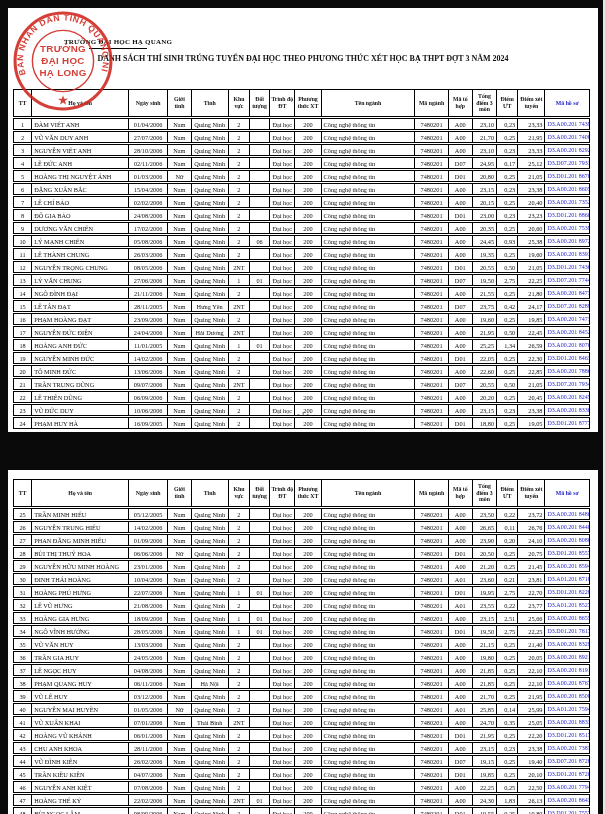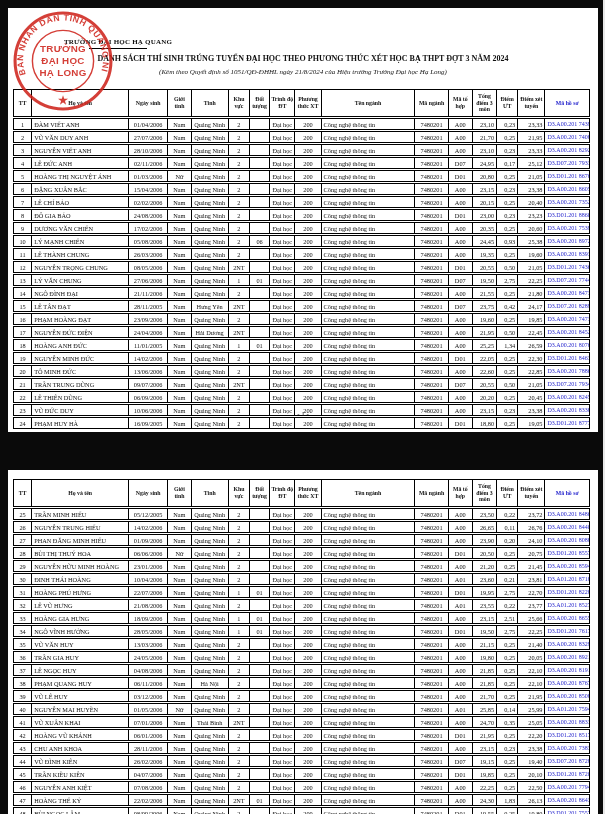--- a/index.html
+++ b/index.html
@@ -71,21 +71,20 @@
         <text class="center-line" x="50" y="65" text-anchor="middle">HẠ LONG</text>
       </g>
     </svg>
 
     <div class="org">
       <span>TRƯỜNG ĐẠI HỌC HẠ QUANG</span>
       <div class="org-underline"></div>
     </div>
 
     <div class="doc-title">DANH SÁCH THÍ SINH TRÚNG TUYỂN ĐẠI HỌC THEO PHƯƠNG THỨC XÉT HỌC BẠ THPT ĐỢT 3 NĂM 2024</div>
-    <div class="doc-subtitle">(Kèm theo Quyết định số 1051/QĐ-ĐHHL ngày 21/8/2024 của Hiệu trưởng Trường Đại học Hạ Long)</div>
 
     <table class="roster">
       <colgroup>
           <col style="width: 19px;">
           <col style="width: 96px;">
           <col style="width: 39px;">
           <col style="width: 23px;">
           <col style="width: 37px;">
           <col style="width: 21px;">
           <col style="width: 20px;">

